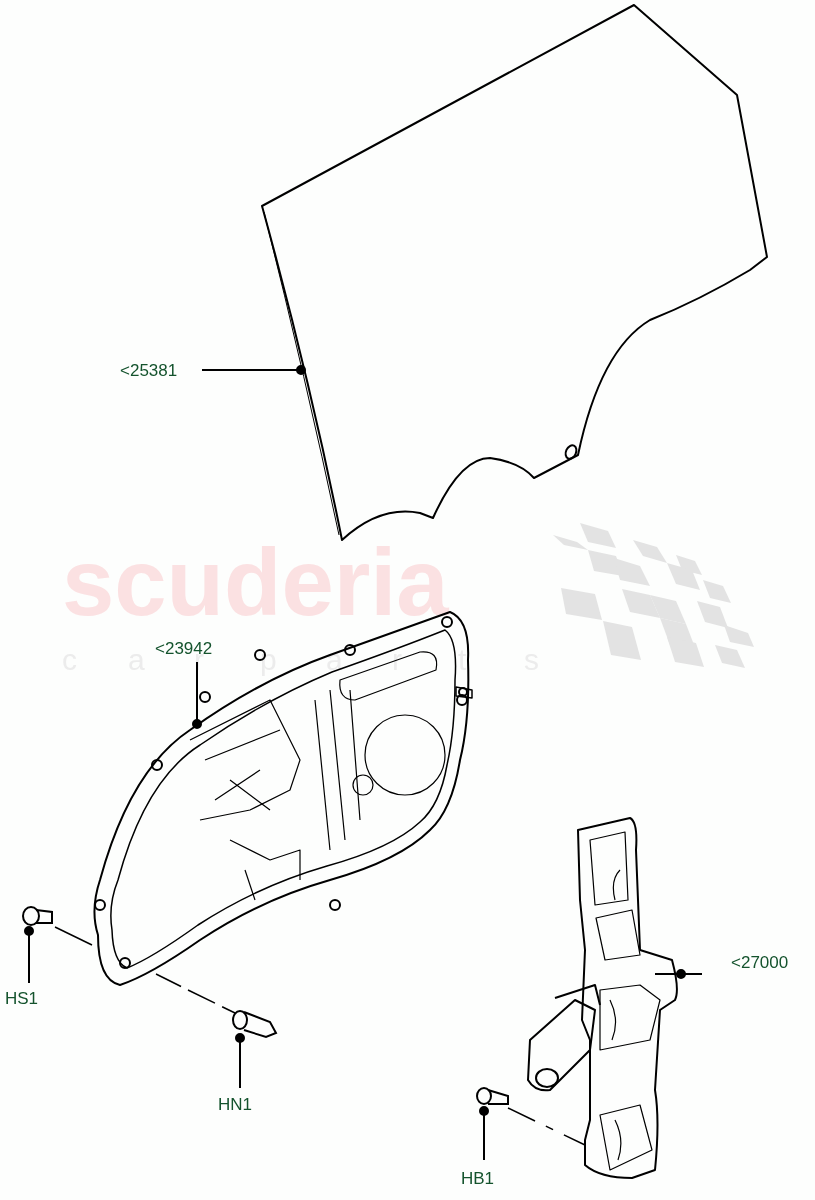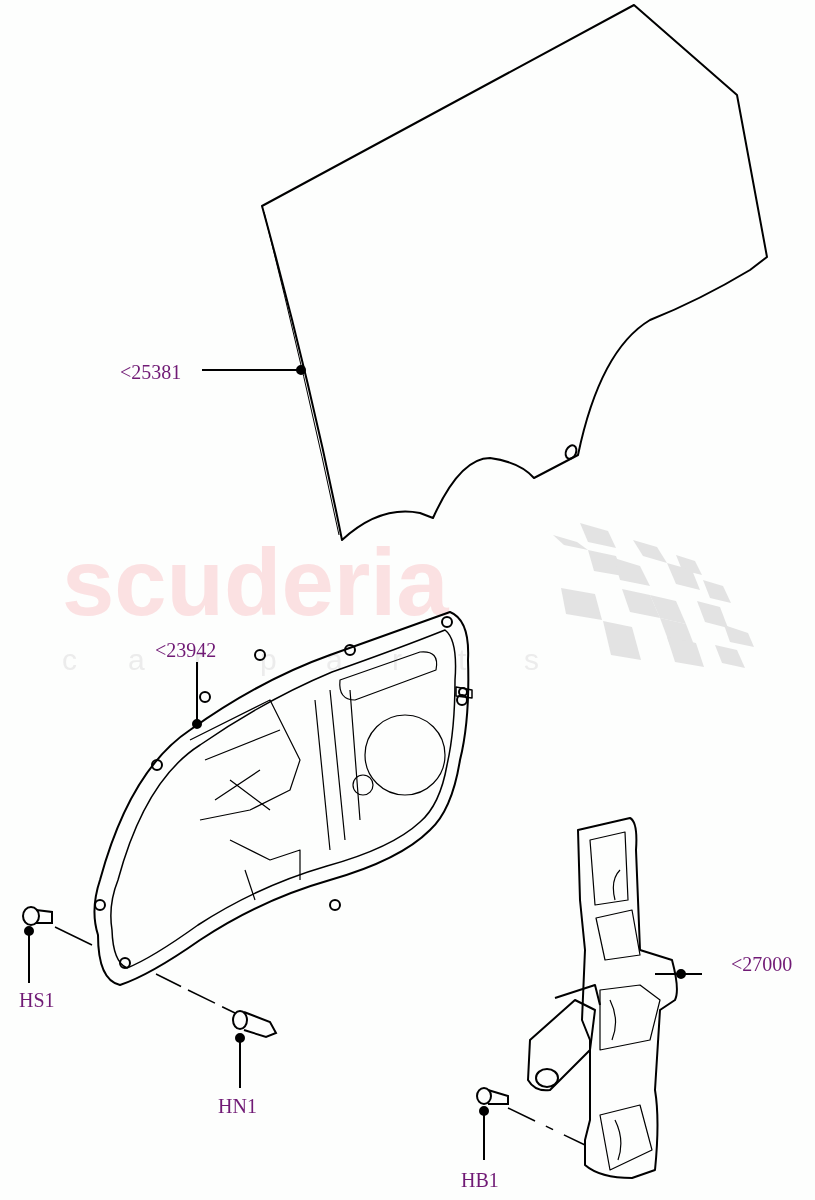--- a/index.html
+++ b/index.html
@@ -1,18 +1,18 @@
 <!DOCTYPE html>
 <html><head>
   <meta charset="utf-8">
   <style>
     html, body { margin:0; padding:0; background:#fdfefd; }
     body { width:815px; height:1200px; position:relative; overflow:hidden; font-family:"Liberation Sans", sans-serif; }
     .layer { position:absolute; left:0; top:0; width:815px; height:1200px; }
-    .callout { position:absolute; color:#701a75; font-size:20px; line-height:1; font-family:Liberation Serif, serif; white-space:nowrap; }
+    .callout { position:absolute; color:#14532d; font-size:17px; line-height:1; font-family:Liberation Sans, sans-serif; white-space:nowrap; }
     .wm-main { position:absolute; left:62px; top:536px; font-size:94px; font-weight:bold; color:#fbe1e2; letter-spacing:0px; font-family:"Liberation Sans", sans-serif; line-height:1; }
     .wm-sub { position:absolute; left:62px; top:645px; font-size:30px; color:#ececec; font-family:"Liberation Sans", sans-serif; line-height:1; }
     .wm-sub span { position:absolute; top:0; }
   </style>
 </head>
 <body>
 
 <div class="wm-main">scuderia</div>
 <div class="wm-sub">
   <span style="left:0px">c</span>
@@ -117,15 +117,15 @@
     <path d="M55,927 L92,945"></path>
     <path d="M156,974 L188,990" stroke-dasharray="28,10,8,10"></path>
     <path d="M188,990 L235,1013" stroke-dasharray="30,8"></path>
     <path d="M508,1108 L585,1145" stroke-dasharray="30,12,8,12"></path>
   </g>
 </svg>
 
 <div class="callout" style="left:120px;top:362px">&lt;25381</div>
 <div class="callout" style="left:155px;top:640px">&lt;23942</div>
 <div class="callout" style="left:731px;top:954px">&lt;27000</div>
-<div class="callout" style="left:19px;top:990px">HS1</div>
+<div class="callout" style="left:5px;top:990px">HS1</div>
 <div class="callout" style="left:218px;top:1096px">HN1</div>
 <div class="callout" style="left:461px;top:1170px">HB1</div>
 
 </body></html>

